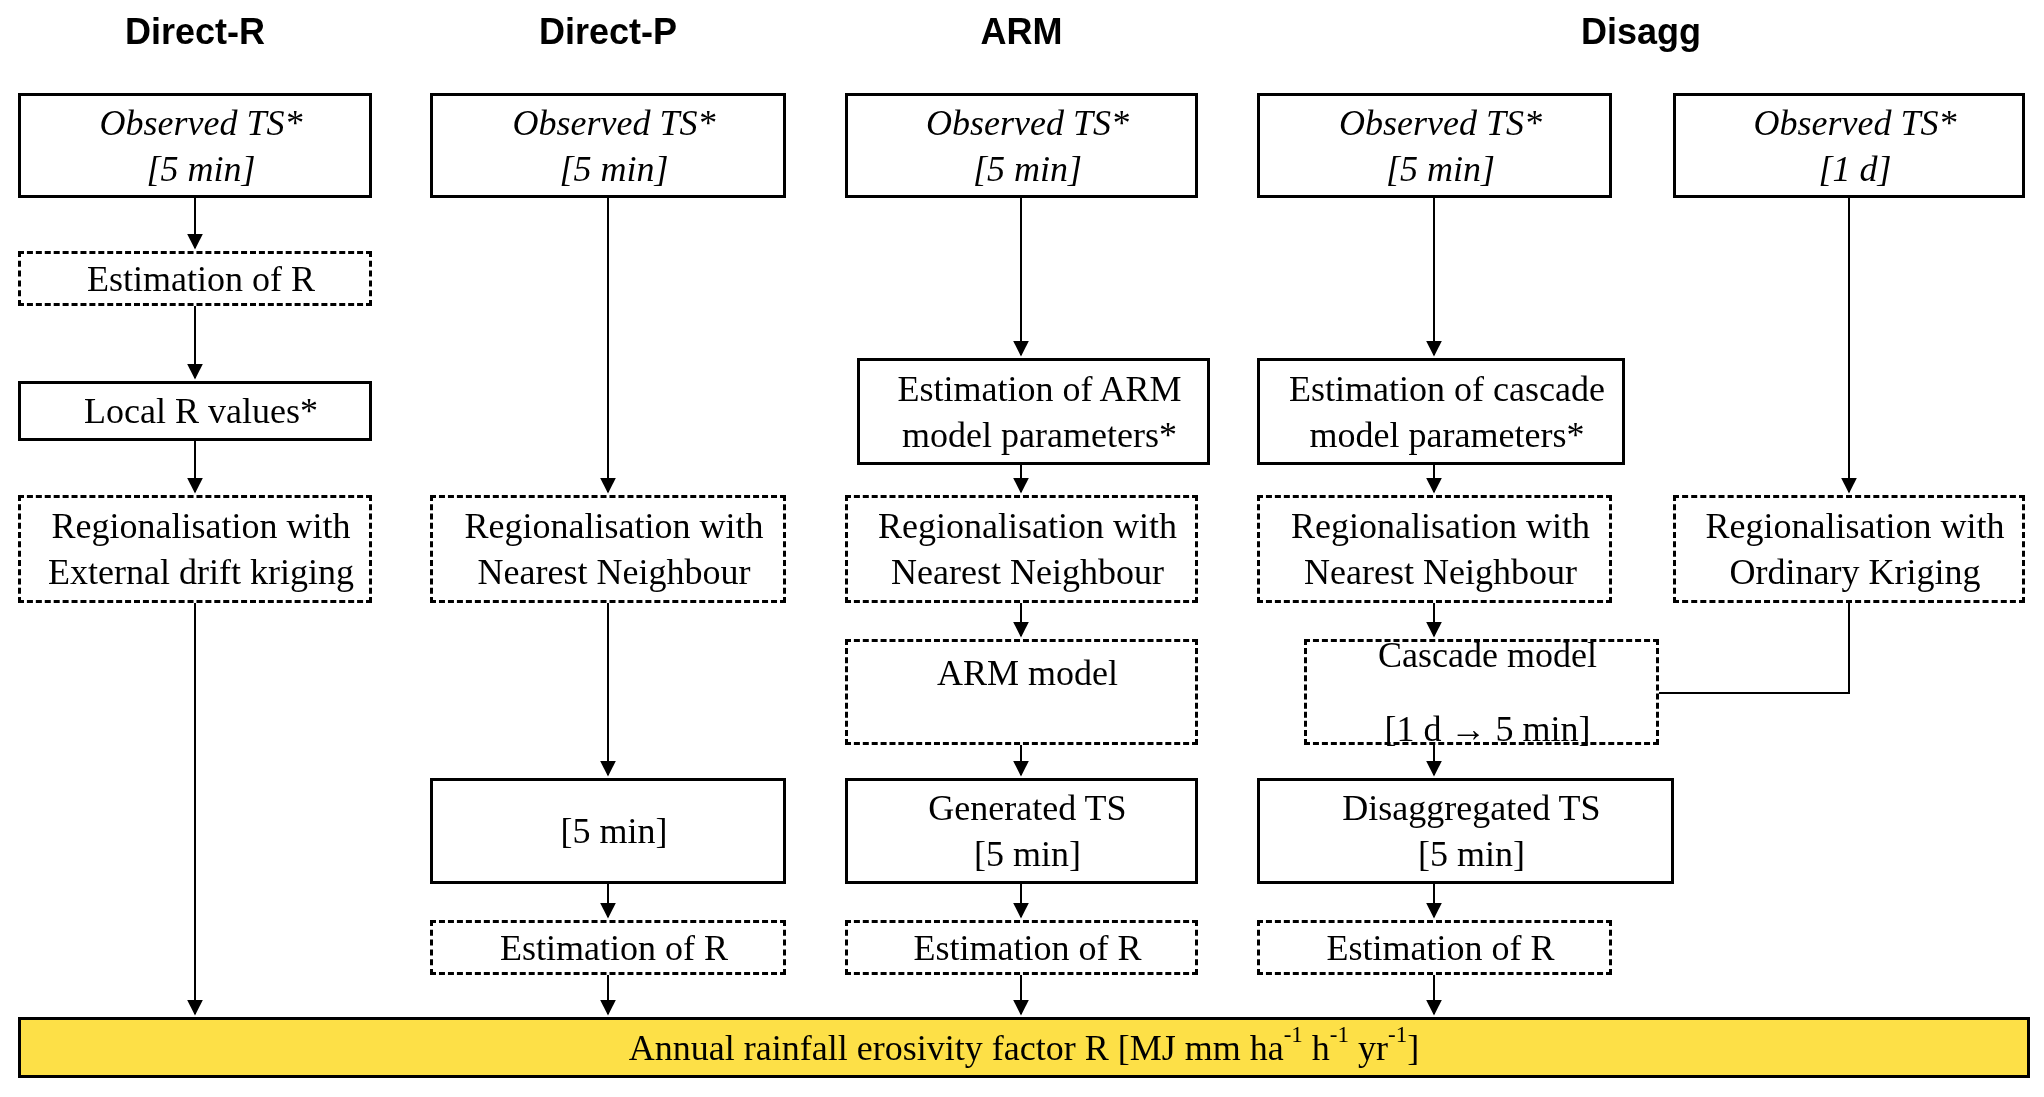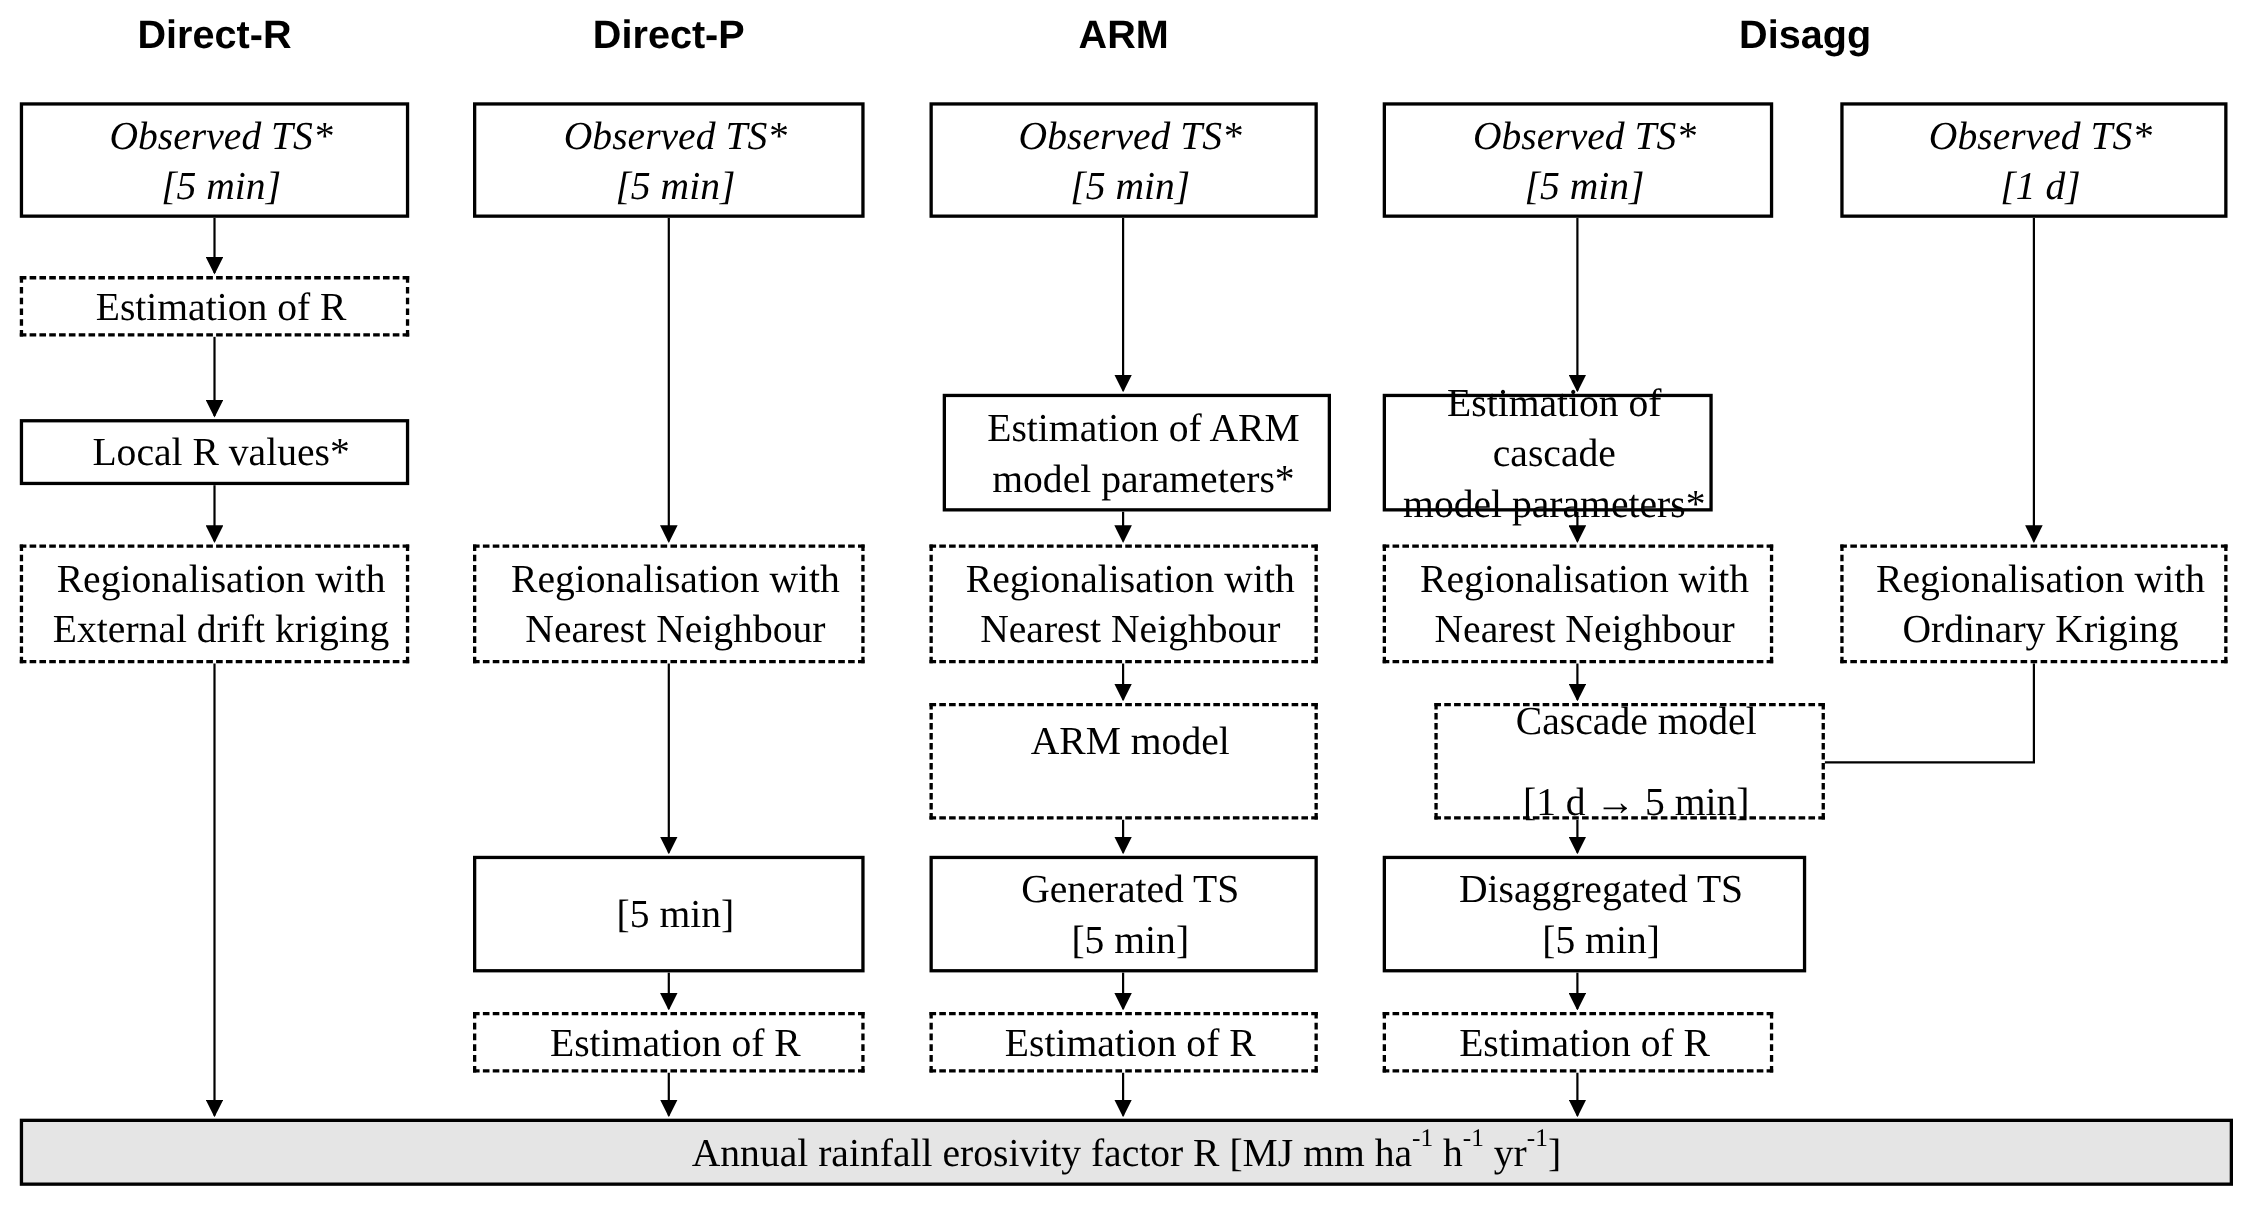--- a/index.html
+++ b/index.html
@@ -36,21 +36,21 @@
     padding-left:12px;
   }
   .box.solid{border:3px solid #000;}
   .box.dashed{border:3px dashed #000;}
   .box.italic{font-style:italic;}
   .box.top-align{justify-content:flex-start;padding-top:8px;}
   .bottombox{
     position:absolute;
     box-sizing:border-box;
     border:3px solid #000;
-    background:#e5e5e5;
+    background:#fde047;
     display:flex;
     justify-content:center;
     align-items:center;
     font-size:36px;
     z-index:2;
     white-space:pre;
   }
   .bottombox .sup{
     font-size:23px;
     vertical-align:baseline;
@@ -100,21 +100,21 @@
     <span>Estimation of R</span>
   </div>
 
   <div class="box solid" style="left:18px;top:381px;width:354px;height:60px;">
     <span>Local R values*</span>
   </div>
   <div class="box solid" style="left:845px;top:358px;width:353px;height:107px;margin-left:12px;">
     <span>Estimation of ARM</span>
     <span>model parameters*</span>
   </div>
-  <div class="box solid" style="left:1257px;top:358px;width:300px;height:107px;">
+  <div class="box solid" style="left:1257px;top:358px;width:368px;height:107px;">
     <span>Estimation of cascade</span>
     <span>model parameters*</span>
   </div>
 
   <div class="box dashed" style="left:18px;top:495px;width:354px;height:108px;">
     <span>Regionalisation with</span>
     <span>External drift kriging</span>
   </div>
   <div class="box dashed" style="left:430px;top:495px;width:356px;height:108px;">
     <span>Regionalisation with</span>
@@ -141,21 +141,21 @@
     <span>[1 d → 5 min]</span>
   </div>
 
   <div class="box solid" style="left:430px;top:778px;width:356px;height:106px;">
     <span>[5 min]</span>
   </div>
   <div class="box solid" style="left:845px;top:778px;width:353px;height:106px;">
     <span>Generated TS</span>
     <span>[5 min]</span>
   </div>
-  <div class="box solid" style="left:1257px;top:778px;width:385px;height:106px;">
+  <div class="box solid" style="left:1257px;top:778px;width:417px;height:106px;">
     <span>Disaggregated TS</span>
     <span>[5 min]</span>
   </div>
 
   <div class="box dashed" style="left:430px;top:920px;width:356px;height:55px;">
     <span>Estimation of R</span>
   </div>
   <div class="box dashed" style="left:845px;top:920px;width:353px;height:55px;">
     <span>Estimation of R</span>
   </div>

